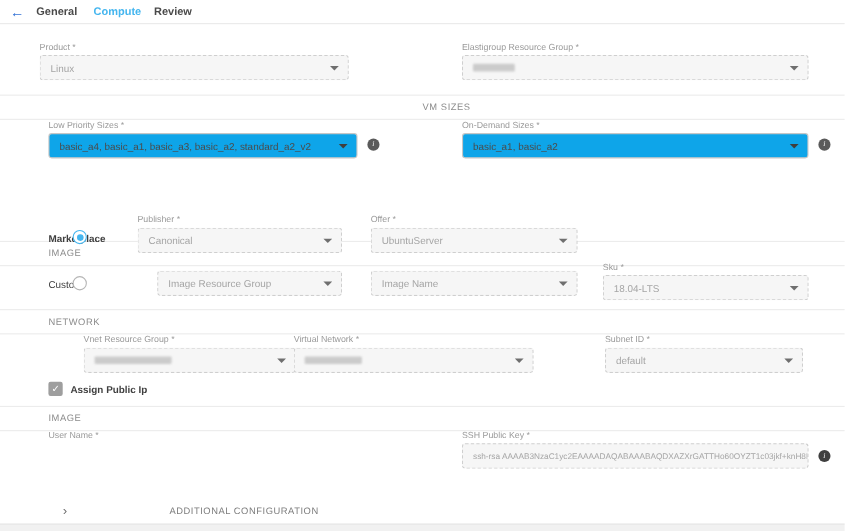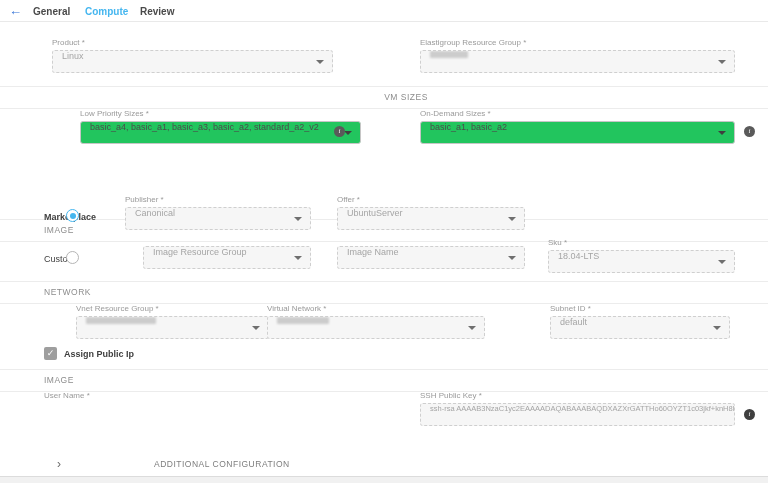--- a/index.html
+++ b/index.html
@@ -20,24 +20,24 @@
   
   .section { position:absolute; left:0; width:768px;
              border-top:1px solid #ececec; border-bottom:1px solid #ececec;
              padding:5px 0 6px 44px; font-size:8.5px; color:#8c8c8c;
              letter-spacing:.5px; background:#fff; }
   .sec-vm { top:86px;text-align:center; } .sec-image { top:171px;margin-top:48px; } .sec-network { top:281px; } .sec-login { top:369px; }
 
   
   .fg { position:absolute; }
   .lbl { font-size:8px; color:#9a9a9a; margin-bottom:3px; line-height:9px; white-space:nowrap; }
-  .control { height:23px; border-radius:3px; display:flex; 
+  .control { height:23px; border-radius:3px; display:flex; align-items:center;
              padding:0 18px 0 9px; position:relative; font-size:9px; white-space:nowrap; overflow:hidden; }
   .disabled { background:#f6f6f6; border:1px dashed #cfcfcf; color:#a5a5a5; }
-  .enabled  { background:#22c55e; border:1px solid #c6c6c6; color:#4b4b4b; }
+  .enabled  { background:#0ea5e9; border:1px solid #c6c6c6; color:#4b4b4b; }
   .caret { position:absolute; right:8px; top:50%; margin-top:-2px;
            width:0; height:0; border-left:4px solid transparent;
            border-right:4px solid transparent; border-top:4px solid #6f6f6f; }
   .enabled .caret { border-top-color:#3f3f3f; }
 
   .redacted { display:inline-block; height:7px; background:#a9a9a9; opacity:.55;
               filter:blur(1px); border-radius:1px; }
 
   .info { position:absolute; width:11px; height:11px; border-radius:50%;
           background:#5a5a5a; color:#fff; font-size:7px; line-height:11px;
@@ -65,39 +65,39 @@
 </head>
 <body>
 
 <div class="topbar">
   <span class="back">←</span>
   <span class="tab tab-general">General</span>
   <span class="tab tab-compute active">Compute</span>
   <span class="tab tab-review">Review</span>
 </div>
 
-<div class="fg" style="left:52px; top:38px; width:281px;">
+<div class="fg" style="left:36px; top:38px; width:281px;">
   <div class="lbl">Product *</div>
   <div class="control disabled">
     <span>Linux</span>
     <span class="caret"></span>
   </div>
 </div>
 
 <div class="fg" style="left:420px; top:38px; width:315px;">
   <div class="lbl">Elastigroup Resource Group *</div>
   <div class="control disabled">
     <span class="redacted" style="width:38px;"></span>
     <span class="caret"></span>
   </div>
 </div>
 
 <div class="section sec-vm">VM SIZES</div>
 
-<div class="fg" style="left:44px; top:109px; width:281px;margin-left:36px;">
+<div class="fg" style="left:44px; top:109px; width:281px;">
   <div class="lbl">Low Priority Sizes *</div>
   <div class="control enabled">
     <span>basic_a4, basic_a1, basic_a3, basic_a2, standard_a2_v2</span>
     <span class="caret"></span>
   </div>
 </div>
 <span class="info" style="left:334px; top:126px;">i</span>
 
 <div class="fg" style="left:420px; top:109px; width:315px;">
   <div class="lbl">On-Demand Sizes *</div>

